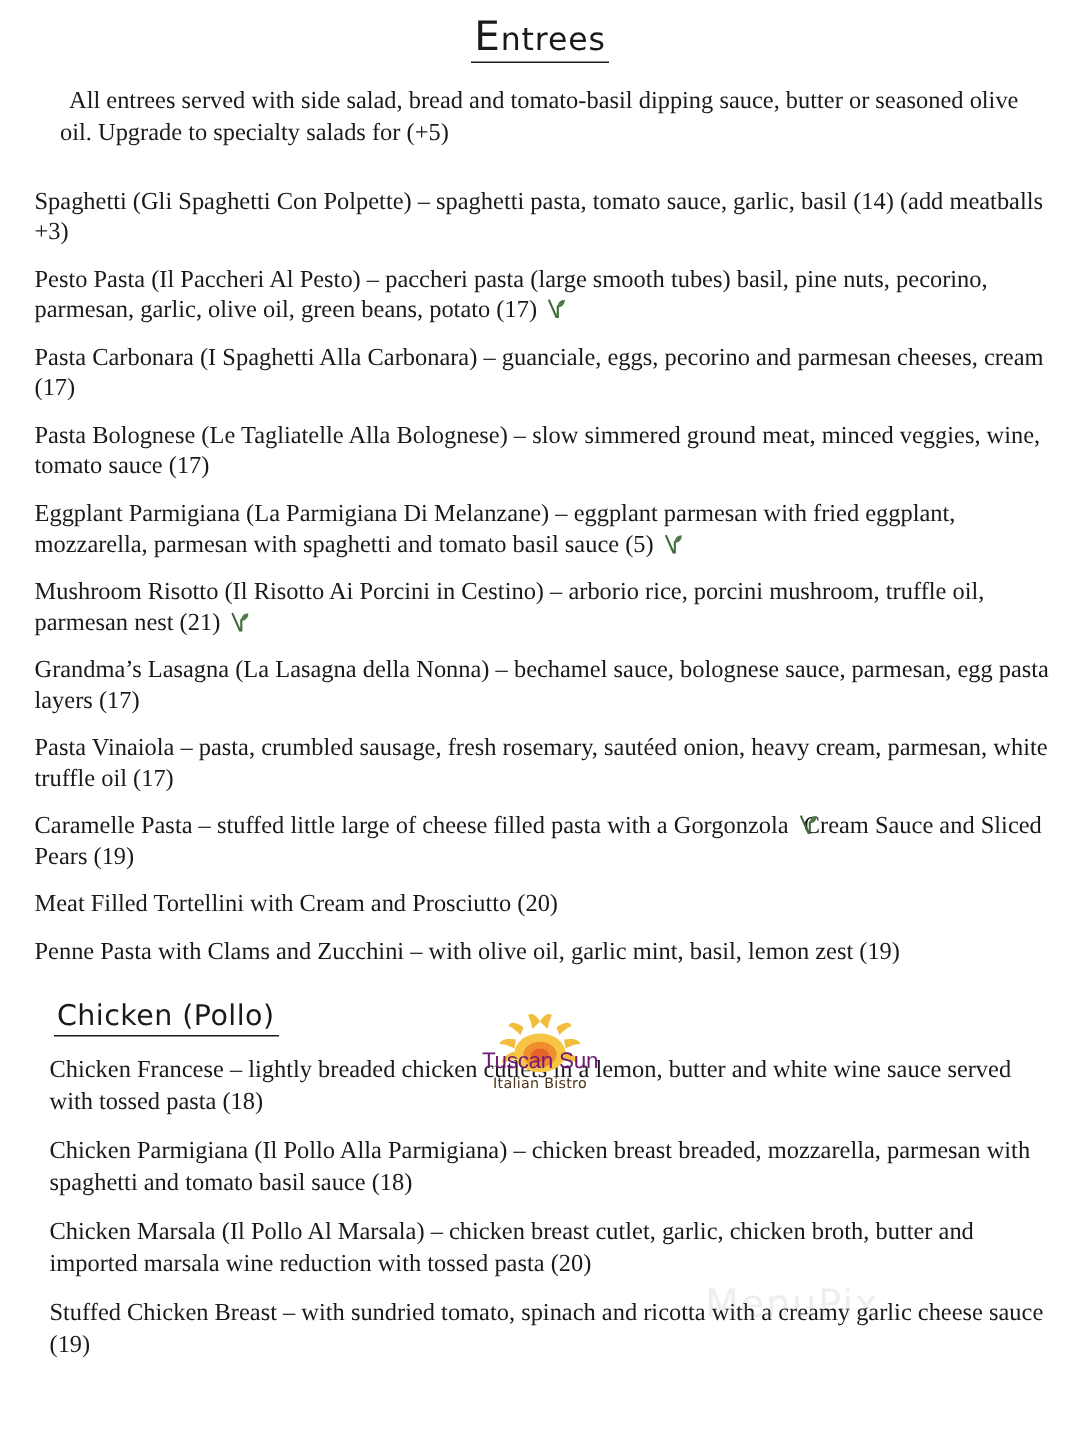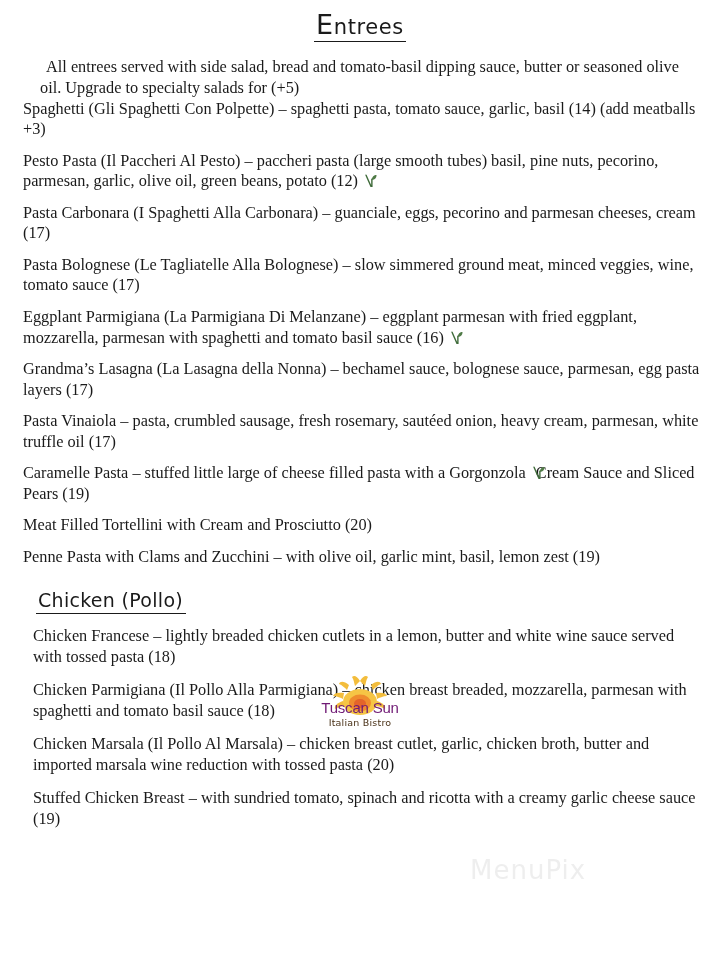--- a/index.html
+++ b/index.html
@@ -62,21 +62,21 @@
     padding: 0 3px 1px 2px;
     line-height: 1.2;
     white-space: pre;
   }
   .section-head-wrap { margin: 14px 0 8px 0; }
   .section-head-wrap.pasta { margin-left: 27px; }
   .section-head-wrap.chicken { margin-left: 36px; margin-top: 22px; margin-bottom: 12px;}
 
   
   .items { margin: 0; padding: 0; }
-  .items.pasta { margin-left: 23px; margin-right: 14px; }
+  .items.pasta { margin-left: 23px; margin-right: 14px; margin-top: 25px; }
   .items.chicken { margin-left: 33px; margin-right: 20px; }
 
   .item {
     font-size: 16.3px;
     line-height: 1.26;
     margin-bottom: 11px;
     position: relative;
   }
   .items.chicken .item { margin-bottom: 13px; }
 
@@ -150,27 +150,31 @@
 
   <div class="menu-title-wrap">
     <div class="menu-title">Entrees</div>
   </div>
 
   <div class="intro">All entrees served with side salad, bread and tomato-basil dipping sauce, butter or seasoned olive oil.  Upgrade to specialty salads for (+5)</div>
 
   <div id="sections-root">
       <div class="items pasta">
         <div class="item"><span class="item-text">Spaghetti (Gli Spaghetti Con Polpette) –  spaghetti pasta, tomato sauce, garlic, basil (14) (add meatballs +3)</span></div>
-        <div class="item"><span class="item-text">Pesto Pasta (Il Paccheri Al Pesto) – paccheri pasta (large smooth tubes) basil, pine nuts, pecorino, parmesan, garlic, olive oil, green beans, potato (12)</span><span class="veg "><svg viewBox="0 0 16 16" width="15" height="15">
+        <div class="item"><span class="item-text">Pesto Pasta (Il Paccheri Al Pesto) – paccheri pasta (large smooth tubes) basil, pine nuts, pecorino, parmesan, garlic, olive oil, green beans, potato (17)</span><span class="veg "><svg viewBox="0 0 16 16" width="15" height="15">
               <path d="M2.2 2.4 L7.4 14.2 L8.4 14.2 L8.4 6.6" stroke="#3f6b3a" stroke-width="1.5" fill="none" stroke-linecap="round"></path>
               <path d="M8.4 7.2 C8.4 3.6 10.6 2.2 13.4 2.0 C13.4 5.0 11.6 7.2 8.6 7.4 Z" fill="#4f7a46"></path>
             </svg></span></div>
         <div class="item"><span class="item-text">Pasta Carbonara (I Spaghetti Alla Carbonara) – guanciale, eggs, pecorino and parmesan cheeses, cream (17)</span></div>
         <div class="item"><span class="item-text">Pasta Bolognese (Le Tagliatelle Alla Bolognese) –  slow simmered ground meat, minced veggies, wine, tomato sauce (17)</span></div>
-        <div class="item"><span class="item-text">Eggplant Parmigiana (La Parmigiana Di Melanzane) – eggplant parmesan with fried eggplant, mozzarella, parmesan with spaghetti and tomato basil sauce (16)</span><span class="veg "><svg viewBox="0 0 16 16" width="15" height="15">
+        <div class="item"><span class="item-text">Eggplant Parmigiana (La Parmigiana Di Melanzane) – eggplant parmesan with fried eggplant, mozzarella, parmesan with spaghetti and tomato basil sauce (5)</span><span class="veg "><svg viewBox="0 0 16 16" width="15" height="15">
+              <path d="M2.2 2.4 L7.4 14.2 L8.4 14.2 L8.4 6.6" stroke="#3f6b3a" stroke-width="1.5" fill="none" stroke-linecap="round"></path>
+              <path d="M8.4 7.2 C8.4 3.6 10.6 2.2 13.4 2.0 C13.4 5.0 11.6 7.2 8.6 7.4 Z" fill="#4f7a46"></path>
+            </svg></span></div>
+        <div class="item"><span class="item-text">Mushroom Risotto (Il Risotto Ai Porcini in Cestino) – arborio rice, porcini mushroom, truffle oil, parmesan nest (21)</span><span class="veg "><svg viewBox="0 0 16 16" width="15" height="15">
               <path d="M2.2 2.4 L7.4 14.2 L8.4 14.2 L8.4 6.6" stroke="#3f6b3a" stroke-width="1.5" fill="none" stroke-linecap="round"></path>
               <path d="M8.4 7.2 C8.4 3.6 10.6 2.2 13.4 2.0 C13.4 5.0 11.6 7.2 8.6 7.4 Z" fill="#4f7a46"></path>
             </svg></span></div>
         <div class="item"><span class="item-text">Grandma’s Lasagna (La Lasagna della Nonna) – bechamel sauce, bolognese sauce, parmesan, egg pasta layers (17)</span></div>
         <div class="item"><span class="item-text">Pasta Vinaiola – pasta, crumbled sausage, fresh rosemary, sautéed onion, heavy cream, parmesan, white truffle oil (17)</span></div>
         <div class="item"><span class="item-text">Caramelle Pasta – stuffed little large of cheese filled pasta with a Gorgonzola</span> <span class="veg inline-overlap"><svg viewBox="0 0 16 16" width="15" height="15">
               <path d="M2.2 2.4 L7.4 14.2 L8.4 14.2 L8.4 6.6" stroke="#3f6b3a" stroke-width="1.5" fill="none" stroke-linecap="round"></path>
               <path d="M8.4 7.2 C8.4 3.6 10.6 2.2 13.4 2.0 C13.4 5.0 11.6 7.2 8.6 7.4 Z" fill="#4f7a46"></path>
             </svg></span><span class="item-text">Cream Sauce and Sliced Pears (19)</span></div>
         <div class="item"><span class="item-text">Meat Filled Tortellini with Cream and Prosciutto (20)</span></div>

